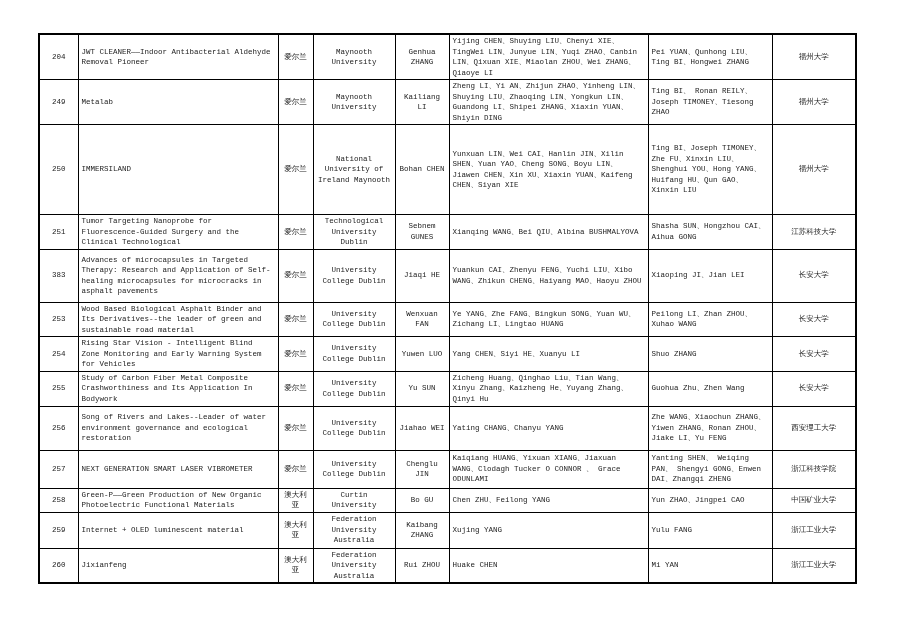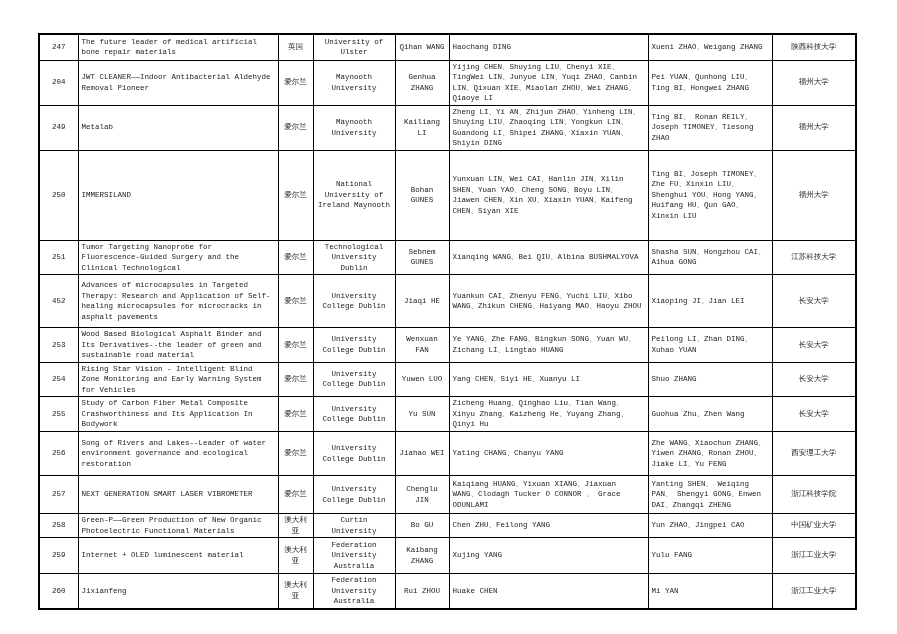--- a/index.html
+++ b/index.html
@@ -55,30 +55,20 @@
       <col style="width:39px">
       <col style="width:200px">
       <col style="width:35px">
       <col style="width:82px">
       <col style="width:54px">
       <col style="width:199px">
       <col style="width:124px">
       <col style="width:84px">
     </colgroup>
     <tbody>
-        <tr style="height: 26px;">
-          <td class="c-no">247</td>
-          <td class="c-title">The future leader of medical artificial bone repair materials</td>
-          <td class="c-country cjk">英国</td>
-          <td class="c-univ">University of Ulster</td>
-          <td class="c-leader">Qihan WANG</td>
-          <td class="c-members">Haochang DING</td>
-          <td class="c-advisors">Xueni ZHAO、Weigang ZHANG</td>
-          <td class="c-cnuniv cjk">陕西科技大学</td>
-        </tr>
         <tr style="height: 45px;">
           <td class="c-no">204</td>
           <td class="c-title">JWT CLEANER——Indoor Antibacterial Aldehyde Removal Pioneer</td>
           <td class="c-country cjk">爱尔兰</td>
           <td class="c-univ">Maynooth University</td>
           <td class="c-leader">Genhua ZHANG</td>
           <td class="c-members">Yijing CHEN、Shuying LIU、Chenyi XIE、TingWei LIN、Junyue LIN、Yuqi ZHAO、Canbin LIN、Qixuan XIE、Miaolan ZHOU、Wei ZHANG、Qiaoye LI</td>
           <td class="c-advisors">Pei YUAN、Qunhong LIU、Ting BI、Hongwei ZHANG</td>
           <td class="c-cnuniv cjk">福州大学</td>
         </tr>
@@ -90,53 +80,53 @@
           <td class="c-leader">Kailiang LI</td>
           <td class="c-members">Zheng LI、Yi AN、Zhijun ZHAO、Yinheng LIN、Shuying LIU、Zhaoqing LIN、Yongkun LIN、Guandong LI、Shipei ZHANG、Xiaxin YUAN、Shiyin DING</td>
           <td class="c-advisors">Ting BI、 Ronan REILY、Joseph TIMONEY、Tiesong ZHAO</td>
           <td class="c-cnuniv cjk">福州大学</td>
         </tr>
         <tr style="height: 90px;">
           <td class="c-no">250</td>
           <td class="c-title">IMMERSILAND</td>
           <td class="c-country cjk">爱尔兰</td>
           <td class="c-univ">National University of Ireland Maynooth</td>
-          <td class="c-leader">Bohan GUNES</td>
+          <td class="c-leader">Bohan CHEN</td>
           <td class="c-members">Yunxuan LIN、Wei CAI、Hanlin JIN、Xilin SHEN、Yuan YAO、Cheng SONG、Boyu LIN、Jiawen CHEN、Xin XU、Xiaxin YUAN、Kaifeng CHEN、Siyan XIE</td>
           <td class="c-advisors">Ting BI、Joseph TIMONEY、Zhe FU、Xinxin LIU、Shenghui YOU、Hong YANG、Huifang HU、Qun GAO、Xinxin LIU</td>
           <td class="c-cnuniv cjk">福州大学</td>
         </tr>
         <tr style="height: 34px;">
           <td class="c-no">251</td>
           <td class="c-title">Tumor Targeting Nanoprobe for Fluorescence-Guided Surgery and the Clinical Technological</td>
           <td class="c-country cjk">爱尔兰</td>
           <td class="c-univ">Technological University Dublin</td>
           <td class="c-leader">Sebnem GUNES</td>
           <td class="c-members">Xianqing WANG、Bei QIU、Albina BUSHMALYOVA</td>
           <td class="c-advisors">Shasha SUN、Hongzhou CAI、Aihua GONG</td>
           <td class="c-cnuniv cjk">江苏科技大学</td>
         </tr>
         <tr style="height: 53px;">
-          <td class="c-no">452</td>
+          <td class="c-no">383</td>
           <td class="c-title">Advances of microcapsules in Targeted Therapy: Research and Application of Self-healing microcapsules for microcracks in asphalt pavements</td>
           <td class="c-country cjk">爱尔兰</td>
           <td class="c-univ">University College Dublin</td>
           <td class="c-leader">Jiaqi HE</td>
           <td class="c-members">Yuankun CAI、Zhenyu FENG、Yuchi LIU、Xibo WANG、Zhikun CHENG、Haiyang MAO、Haoyu ZHOU</td>
           <td class="c-advisors">Xiaoping JI、Jian LEI</td>
           <td class="c-cnuniv cjk">长安大学</td>
         </tr>
         <tr style="height: 33px;">
           <td class="c-no">253</td>
           <td class="c-title">Wood Based Biological Asphalt Binder and Its Derivatives--the leader of green and sustainable road material</td>
           <td class="c-country cjk">爱尔兰</td>
           <td class="c-univ">University College Dublin</td>
           <td class="c-leader">Wenxuan FAN</td>
           <td class="c-members">Ye YANG、Zhe FANG、Bingkun SONG、Yuan WU、Zichang LI、Lingtao HUANG</td>
-          <td class="c-advisors">Peilong LI、Zhan DING、Xuhao YUAN</td>
+          <td class="c-advisors">Peilong LI、Zhan ZHOU、Xuhao WANG</td>
           <td class="c-cnuniv cjk">长安大学</td>
         </tr>
         <tr style="height: 32px;">
           <td class="c-no">254</td>
           <td class="c-title">Rising Star Vision - Intelligent Blind Zone Monitoring and Early Warning System for Vehicles</td>
           <td class="c-country cjk">爱尔兰</td>
           <td class="c-univ">University College Dublin</td>
           <td class="c-leader">Yuwen LUO</td>
           <td class="c-members">Yang CHEN、Siyi HE、Xuanyu LI</td>
           <td class="c-advisors">Shuo ZHANG</td>

